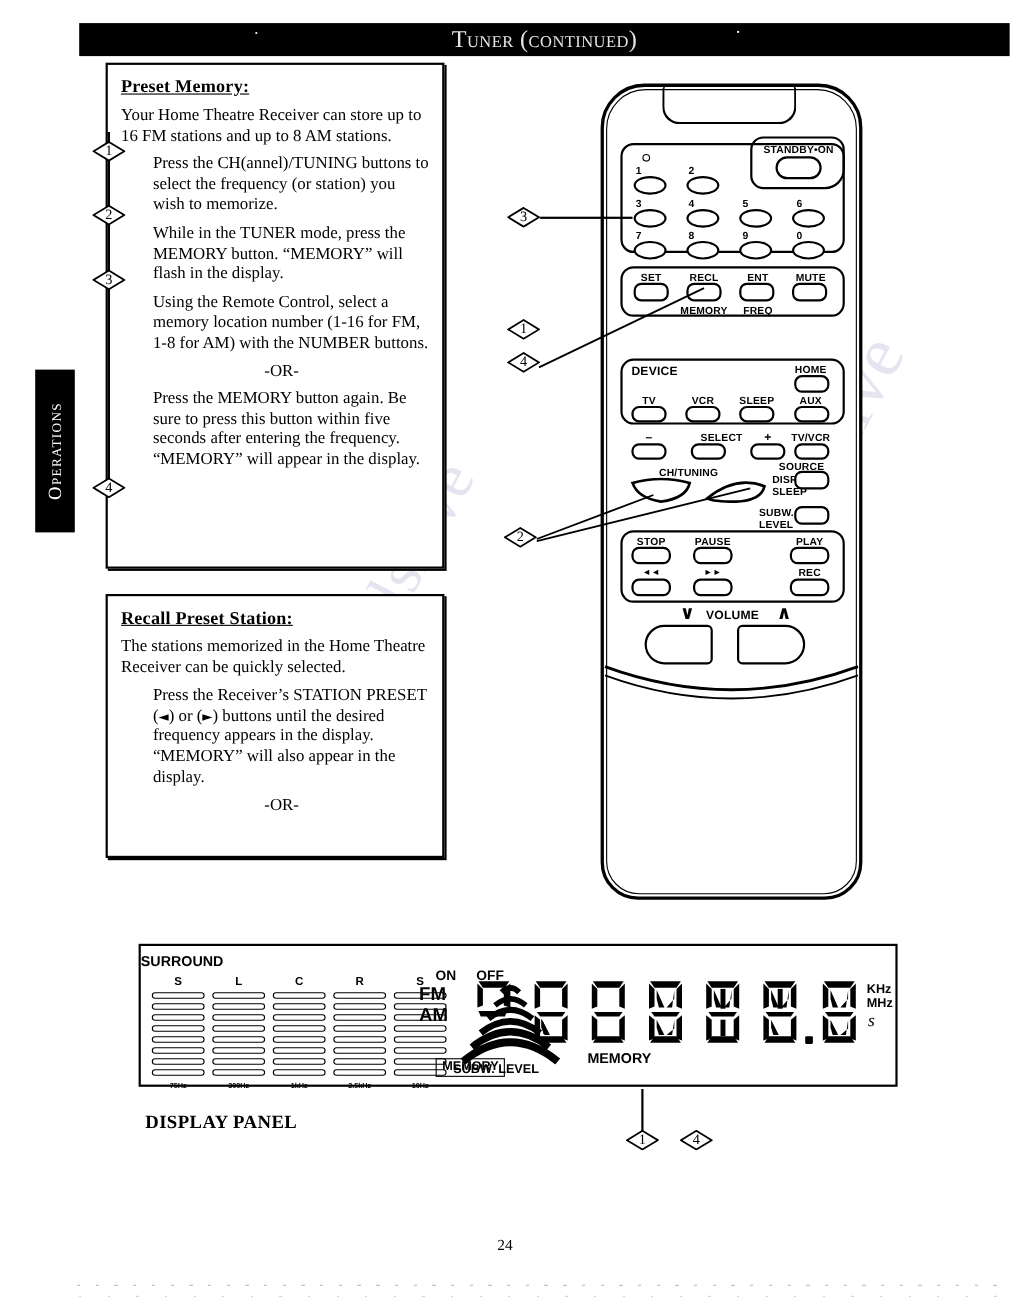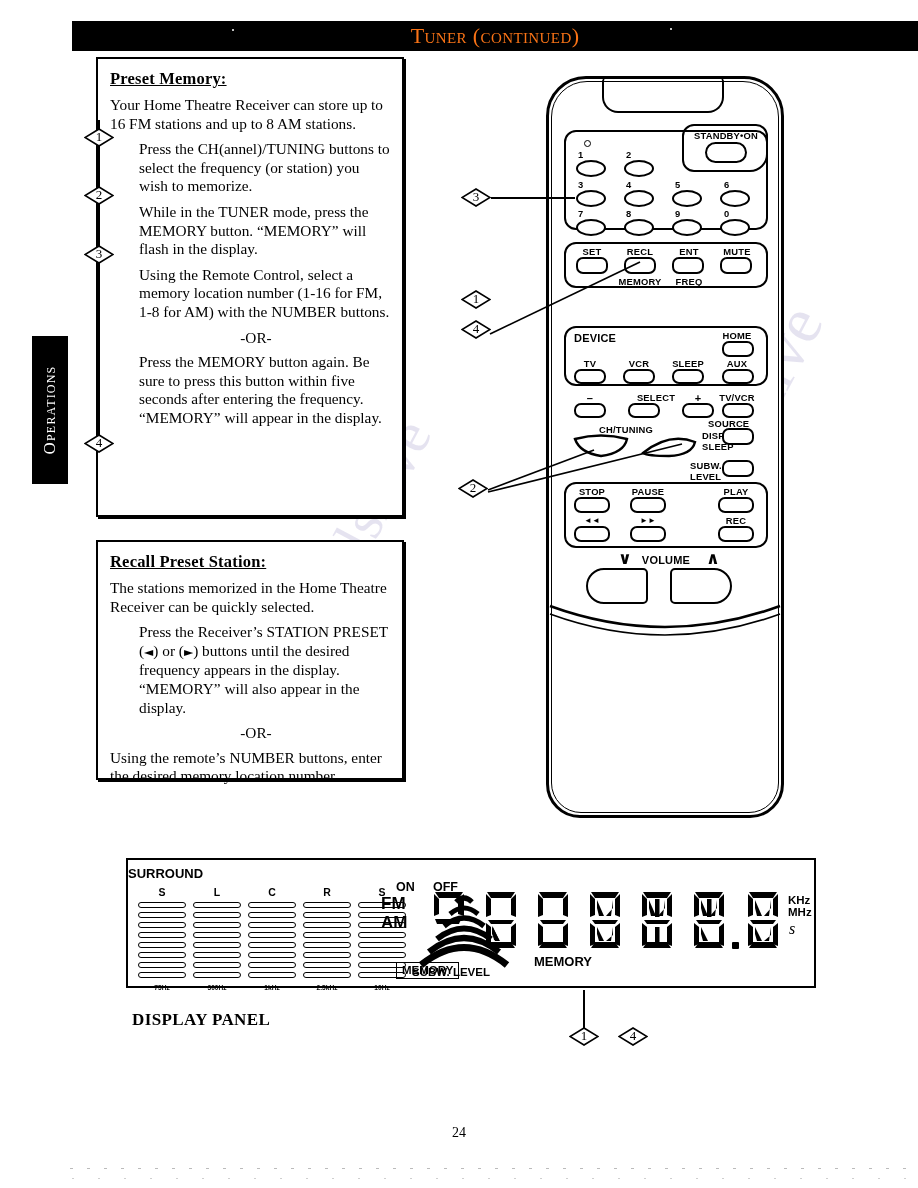--- a/index.html
+++ b/index.html
@@ -4,21 +4,21 @@
 <style>
   html,body{margin:0;padding:0;background:#fff;}
   body{width:918px;height:1188px;position:relative;overflow:hidden;
        font-family:"Liberation Serif",serif;color:#000;}
 
   
   #page{position:absolute;left:0;top:0;width:918px;height:1188px;background:#fff;}
 
   
   .hdr{position:absolute;left:72px;top:21px;width:846px;height:30px;background:#000;}
-  .hdr-t{position:absolute;left:0;top:0;width:846px;height:30px;color:#f97316;
+  .hdr-t{position:absolute;left:0;top:0;width:846px;height:30px;color:#e5e5e5;
          font-family:"Liberation Serif",serif;font-size:22px;letter-spacing:.4px;
          display:flex;align-items:center;justify-content:center;
          font-variant:small-caps;white-space:nowrap;}
   .hdr-dot{position:absolute;background:#fff;width:2px;height:2px;border-radius:50%;}
 
   
   .tab{position:absolute;left:32px;top:336px;width:36px;height:148px;background:#000;}
   .tab span{position:absolute;left:50%;top:50%;transform:translate(-50%,-50%) rotate(-90deg);
             color:#fff;font-family:"Liberation Serif",serif;font-size:17px;
             font-variant:small-caps;letter-spacing:1.2px;white-space:nowrap;}
@@ -139,21 +139,20 @@
       <div class="bx-i">Press the MEMORY button again. Be sure to press this button within five seconds after entering the frequency. “MEMORY” will appear in the display.</div>
     </div>
   </div>
 
   <div class="tbox outer" id="box2">
     <div class="bx-pad">
       <div class="bx-h">Recall Preset Station:</div>
       <div class="bx-p">The stations memorized in the Home Theatre Receiver can be quickly selected.</div>
       <div class="bx-i"><span>Press the Receiver’s STATION PRESET (</span><span class="ar">◄</span><span>) or (</span><span class="ar">►</span><span>) buttons until the desired frequency appears in the display. “MEMORY” will also appear in the display.</span></div>
       <div class="bx-or">-OR-</div>
-      <div class="bx-p" style="padding-left:0;">Using the remote’s NUMBER buttons, enter the desired memory location number.</div>
     </div>
   </div>
 
   <div class="vline" style="left:98px;top:120px;height:330px;"></div>
 
   <div class="dia" style="left:84px;top:128px;">
     <svg class="sh" viewBox="0 0 30 19">
         <polygon points="15,1 29,9.5 15,18 1,9.5" fill="#fff" stroke="#000" stroke-width="1.6"></polygon>
       </svg>
     <div class="n">1</div>

